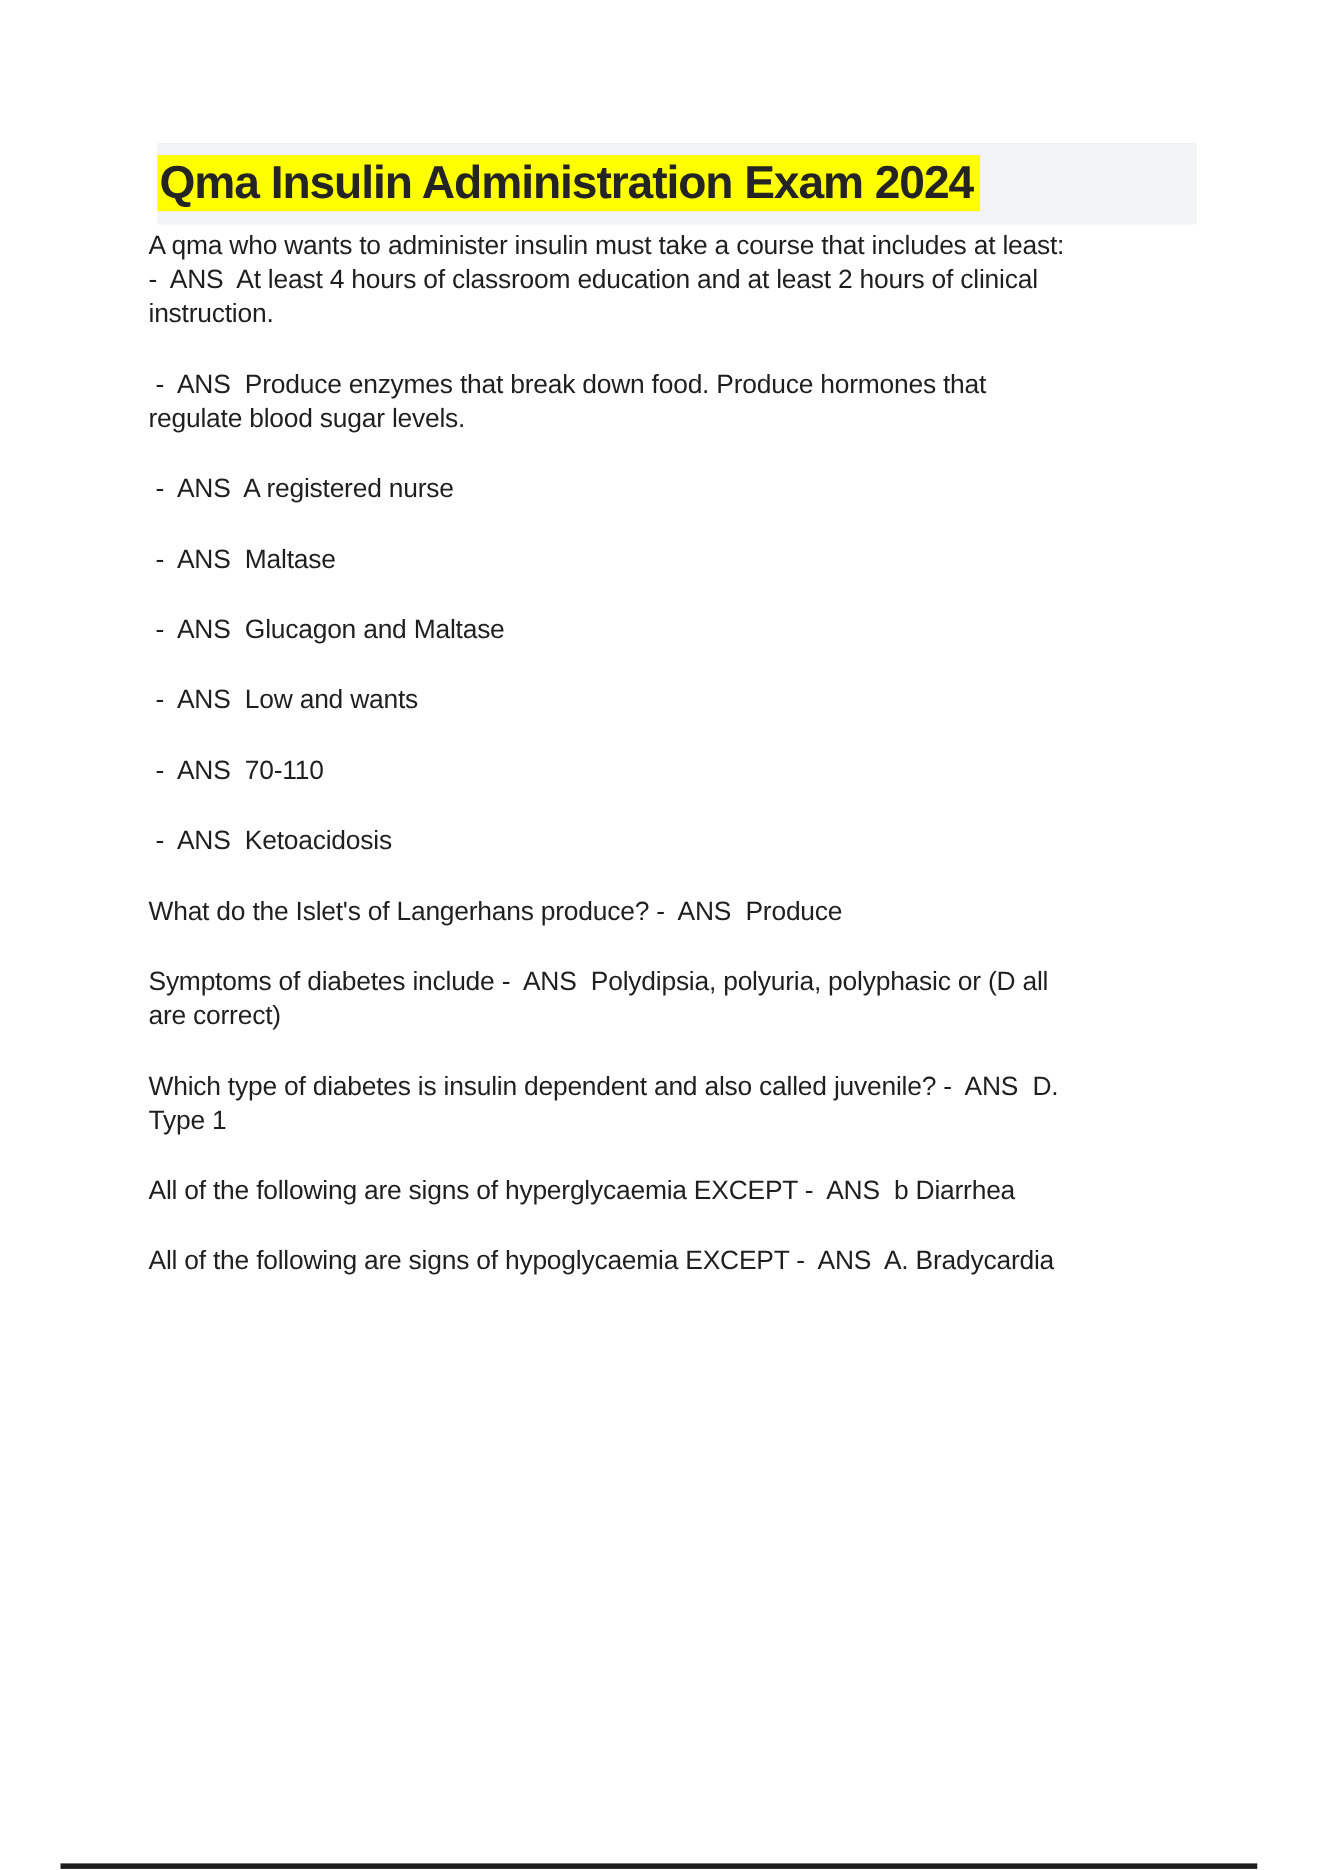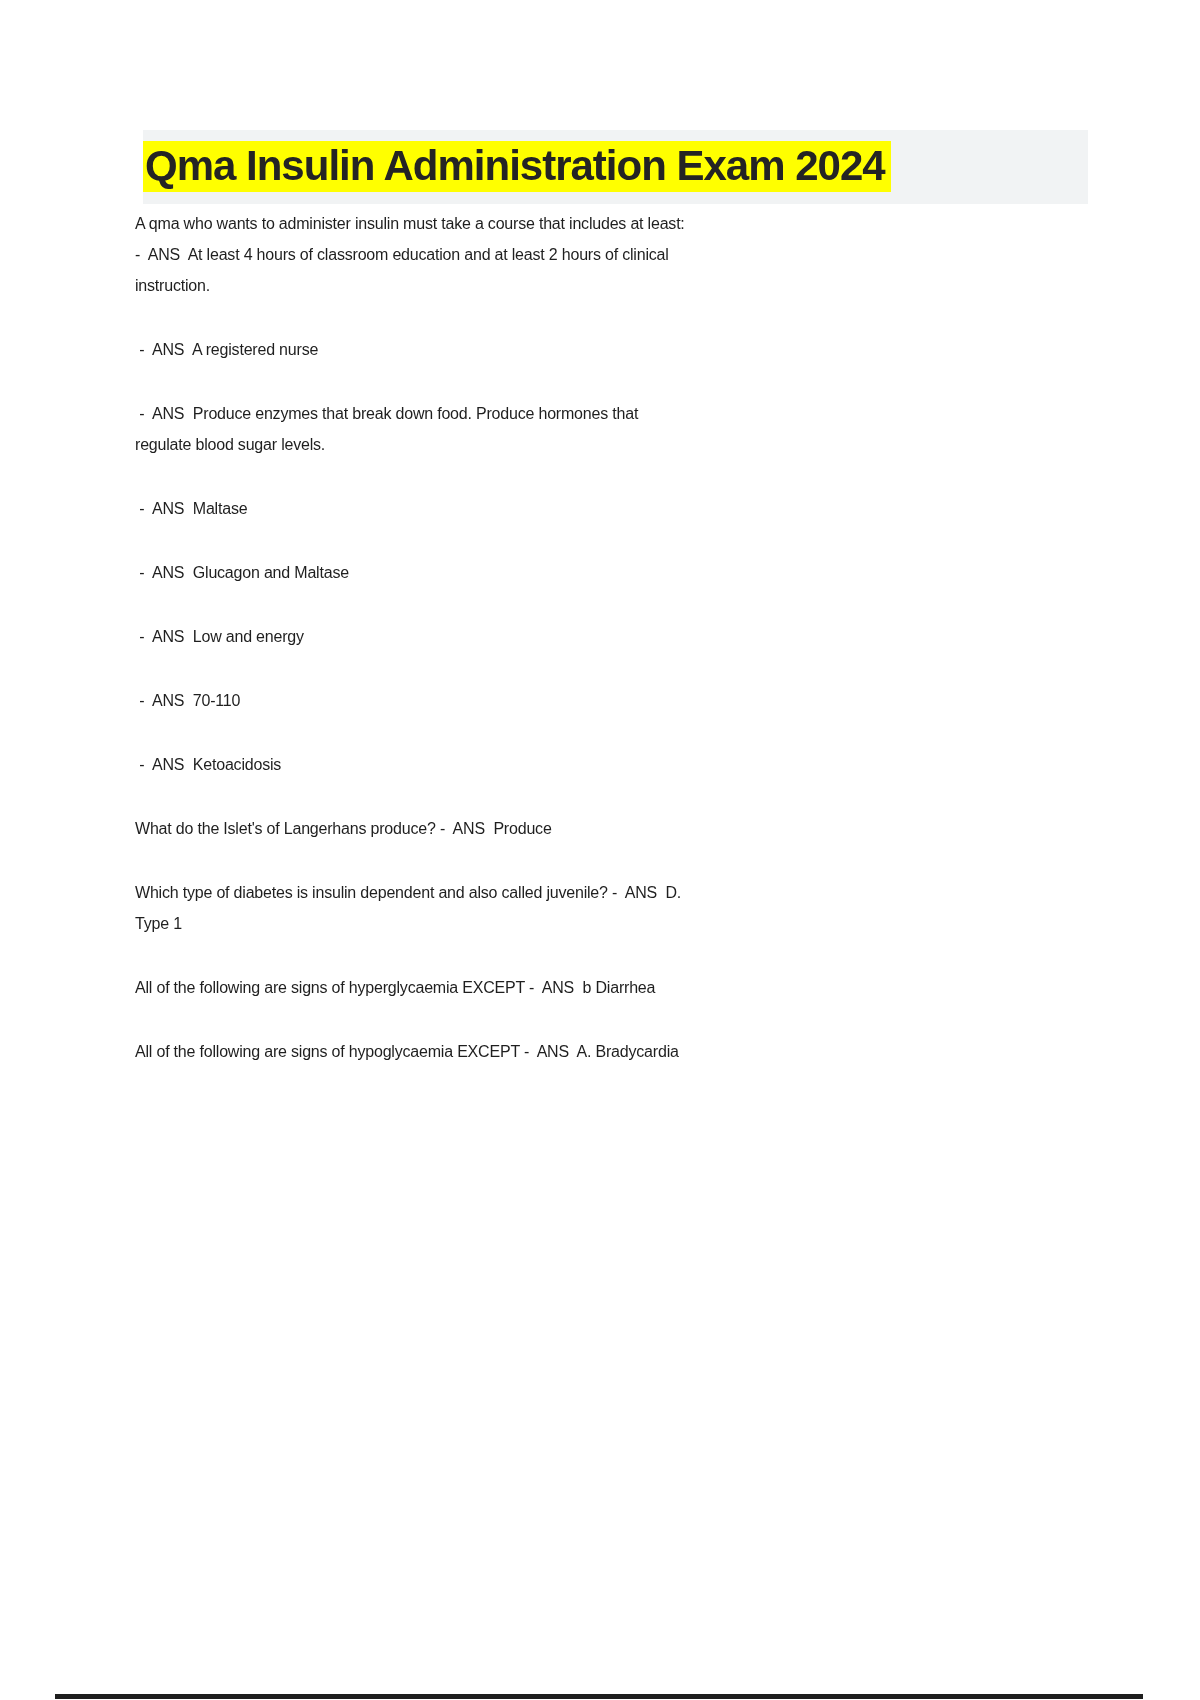--- a/index.html
+++ b/index.html
@@ -33,21 +33,21 @@
   .title-highlight {
     background: #ffff00;
     color: #242424;
     letter-spacing: -1px;
     padding: 1px 6px 3px 2px;
     -webkit-box-decoration-break: clone;
     box-decoration-break: clone;
   }
   p.para {
     margin: 0 0 33px 0;
-    font-size: 16px;
+    font-size: 24px;
     line-height: 31px;
     letter-spacing: -0.2px;
     white-space: pre-wrap;
     color: #1f1f1f;
   }
   .footer-rule {
     position: absolute;
     left: 55px;
     top: 1694px;
     width: 1088px;
@@ -57,28 +57,30 @@
 </style>
 </head>
 <body>
 
 <div class="content">
   <h1 class="title-block"><span class="title-highlight">Qma Insulin Administration Exam 2024</span></h1>
 
   <p class="para">A qma who wants to administer insulin must take a course that includes at least:
 -  ANS  At least 4 hours of classroom education and at least 2 hours of clinical
 instruction.</p>
-  <p class="para"> -  ANS  A registered nurse</p>
   <p class="para"> -  ANS  Produce enzymes that break down food. Produce hormones that
 regulate blood sugar levels.</p>
+  <p class="para"> -  ANS  A registered nurse</p>
   <p class="para"> -  ANS  Maltase</p>
   <p class="para"> -  ANS  Glucagon and Maltase</p>
-  <p class="para"> -  ANS  Low and energy</p>
+  <p class="para"> -  ANS  Low and wants</p>
   <p class="para"> -  ANS  70-110</p>
   <p class="para"> -  ANS  Ketoacidosis</p>
   <p class="para">What do the Islet's of Langerhans produce? -  ANS  Produce</p>
+  <p class="para">Symptoms of diabetes include -  ANS  Polydipsia, polyuria, polyphasic or (D all
+are correct)</p>
   <p class="para">Which type of diabetes is insulin dependent and also called juvenile? -  ANS  D.
 Type 1</p>
   <p class="para">All of the following are signs of hyperglycaemia EXCEPT -  ANS  b Diarrhea</p>
   <p class="para">All of the following are signs of hypoglycaemia EXCEPT -  ANS  A. Bradycardia</p>
 </div>
 
 <div class="footer-rule"></div>
 
 </body></html>

